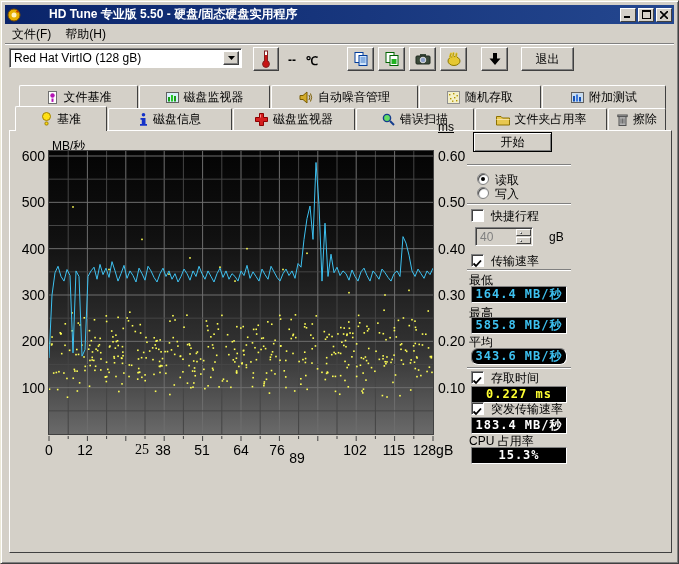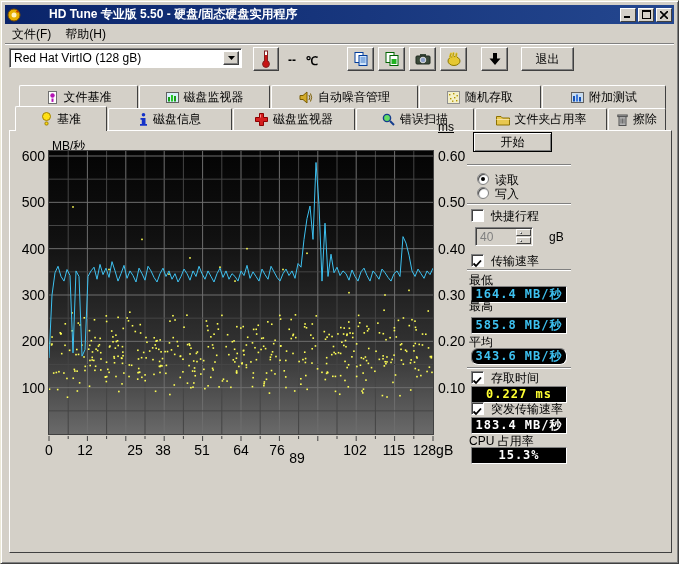--- a/index.html
+++ b/index.html
@@ -772,21 +772,21 @@
       <span class="tick-l" style="left: 44px; top: 340.333px;">200</span>
       <span class="tick-l" style="left: 44px; top: 386.667px;">100</span>
       <span class="tick-r" style="left: 437px; top: 155px;">0.60</span>
       <span class="tick-r" style="left: 437px; top: 201.333px;">0.50</span>
       <span class="tick-r" style="left: 437px; top: 247.667px;">0.40</span>
       <span class="tick-r" style="left: 437px; top: 294px;">0.30</span>
       <span class="tick-r" style="left: 437px; top: 340.333px;">0.20</span>
       <span class="tick-r" style="left: 437px; top: 386.667px;">0.10</span>
       <span class="tick-x" style="left: 48px; top: 441px;">0</span>
       <span class="tick-x" style="left: 84px; top: 441px;">12</span>
-      <span class="tick-x" style="left: 134px; top: 441px;">25</span>
+      <span class="tick-x" style="left: 141px; top: 441px; font-family: Liberation Serif, serif;">25</span>
       <span class="tick-x" style="left: 162px; top: 441px;">38</span>
       <span class="tick-x" style="left: 201px; top: 441px;">51</span>
       <span class="tick-x" style="left: 240px; top: 441px;">64</span>
       <span class="tick-x" style="left: 276px; top: 441px;">76</span>
       <span class="tick-x" style="left: 296px; top: 441px; margin-top: 8px;">89</span>
       <span class="tick-x" style="left: 354px; top: 441px;">102</span>
       <span class="tick-x" style="left: 393px; top: 441px;">115</span>
       <span class="tick-x" style="left: 432px; top: 441px;">128gB</span>
     </div>
 
@@ -824,21 +824,21 @@
   <div class="cb" style="left:470px;top:253px;">
     <svg width="11" height="11" viewBox="0 0 11 11">
         <path d="M1.5 5.5 L4 8 L9 2.5" stroke="#000" stroke-width="1.8" fill="none"></path>
       </svg>
   </div>
   <span class="plbl" style="left:490px;top:252px;">传输速率</span>
   <div class="etch" style="left:466px;top:268px;width:104px;"></div>
 
   <span class="plbl" style="left:468px;top:271px;">最低</span>
   <div class="lcd cyan" style="left:470px;top:285px;">164.4 MB/秒</div>
-  <span class="plbl" style="left:468px;top:297px;">最高</span>
+  <span class="plbl" style="left:468px;top:304px;">最高</span>
   <div class="lcd cyan" style="left:470px;top:316px;">585.8 MB/秒</div>
   <span class="plbl" style="left:468px;top:333px;">平均</span>
   <div class="lcd cyan" style="left:470px;top:347px;border-radius:7px;">343.6 MB/秒</div>
 
   <div class="etch" style="left:466px;top:366px;width:104px;"></div>
 
   <div class="cb" style="left:470px;top:370px;">
     <svg width="11" height="11" viewBox="0 0 11 11">
         <path d="M1.5 5.5 L4 8 L9 2.5" stroke="#000" stroke-width="1.8" fill="none"></path>
       </svg>

